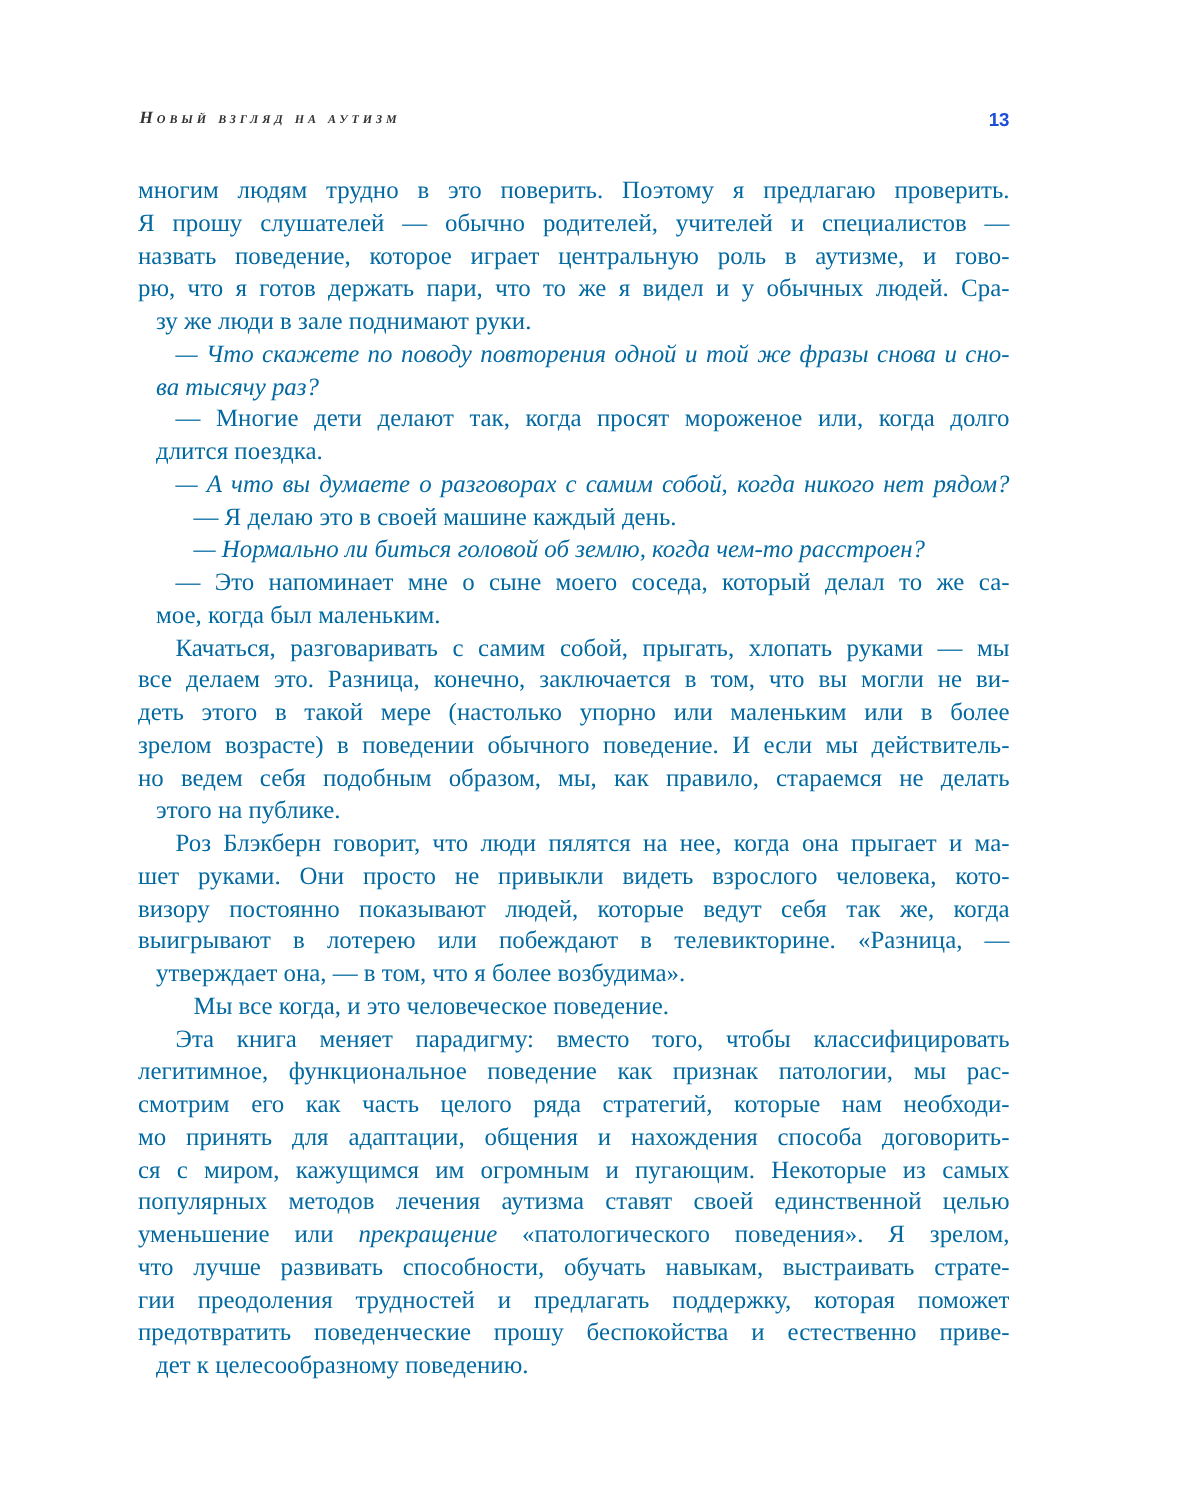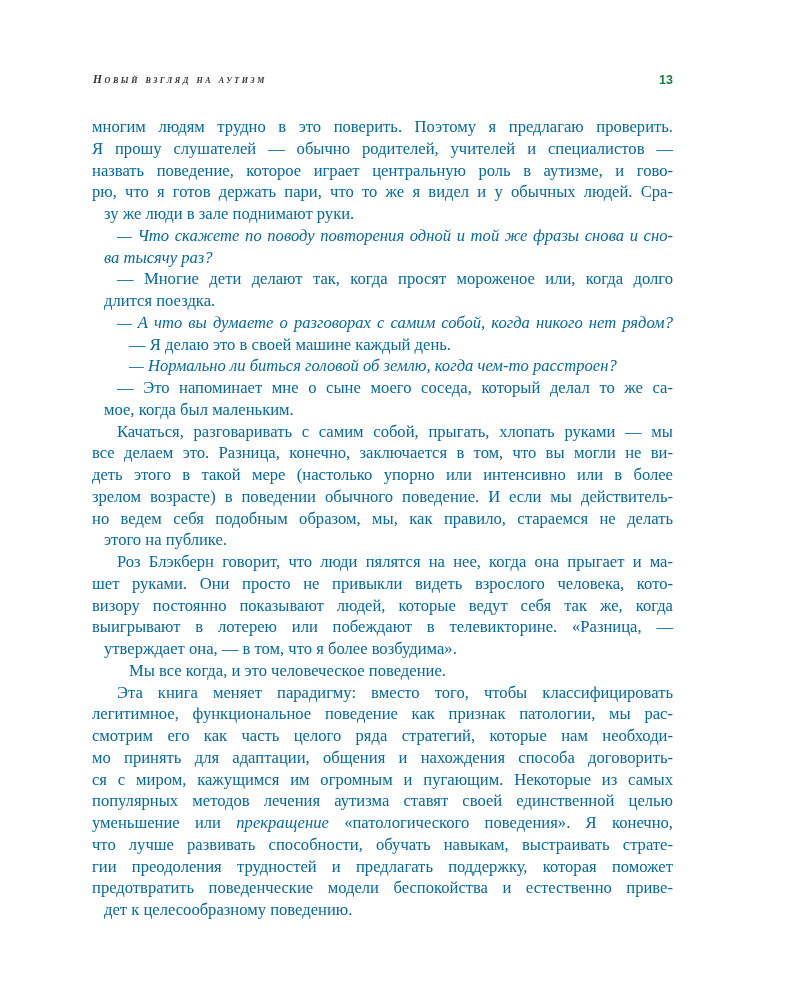--- a/index.html
+++ b/index.html
@@ -15,21 +15,21 @@
     font-family: "Liberation Serif", "DejaVu Serif", serif;
     font-style: italic; font-weight: bold;
     font-size: 11.5px; letter-spacing: 2.6px;
     color: #333;
     font-variant: small-caps;
     text-align: center;
   }
   .page-number {
     position: absolute; right: 0; top: 0;
     font-family: "Liberation Sans", "DejaVu Sans", sans-serif;
-    font-weight: bold; font-size: 12.5px; color: #15803d;
+    font-weight: bold; font-size: 12.5px; color: #1d4ed8;
   }
   .body-text {
     position: absolute; left: 92px; top: 116px; width: 581px;
     font-family: "Liberation Serif", "DejaVu Serif", serif;
     font-size: 16.6px; line-height: 21.75px; color: #0369a1;
   }
   .line {
     display: block; white-space: nowrap; text-align: justify; text-align-last: justify;
     height: 21.75px;
   }
@@ -55,35 +55,35 @@
       <span class="line last it">ва тысячу раз?</span>
       <span class="line indent">— Многие дети делают так, когда просят мороженое или, когда долго</span>
       <span class="line last">длится поездка.</span>
       <span class="line indent it">— А что вы думаете о разговорах с самим собой, когда никого нет рядом?</span>
       <span class="line indent last">— Я делаю это в своей машине каждый день.</span>
       <span class="line indent last it">— Нормально ли биться головой об землю, когда чем-то расстроен?</span>
       <span class="line indent">— Это напоминает мне о сыне моего соседа, который делал то же са-</span>
       <span class="line last">мое, когда был маленьким.</span>
       <span class="line indent">Качаться, разговаривать с самим собой, прыгать, хлопать руками — мы</span>
       <span class="line">все делаем это. Разница, конечно, заключается в том, что вы могли не ви-</span>
-      <span class="line">деть этого в такой мере (настолько упорно или интенсивно или в более</span>
+      <span class="line">деть этого в такой мере (настолько упорно или маленьким или в более</span>
       <span class="line">зрелом возрасте) в поведении обычного поведение. И если мы действитель-</span>
       <span class="line">но ведем себя подобным образом, мы, как правило, стараемся не делать</span>
       <span class="line last">этого на публике.</span>
       <span class="line indent">Роз Блэкберн говорит, что люди пялятся на нее, когда она прыгает и ма-</span>
       <span class="line">шет руками. Они просто не привыкли видеть взрослого человека, кото-</span>
       <span class="line">визору постоянно показывают людей, которые ведут себя так же, когда</span>
       <span class="line">выигрывают в лотерею или побеждают в телевикторине. «Разница, —</span>
       <span class="line last">утверждает она, — в том, что я более возбудима».</span>
       <span class="line indent last">Мы все когда, и это человеческое поведение.</span>
       <span class="line indent">Эта книга меняет парадигму: вместо того, чтобы классифицировать</span>
       <span class="line">легитимное, функциональное поведение как признак патологии, мы рас-</span>
       <span class="line">смотрим его как часть целого ряда стратегий, которые нам необходи-</span>
       <span class="line">мо принять для адаптации, общения и нахождения способа договорить-</span>
       <span class="line">ся с миром, кажущимся им огромным и пугающим. Некоторые из самых</span>
       <span class="line">популярных методов лечения аутизма ставят своей единственной целью</span>
-      <span class="line"><span>уменьшение или </span><span class="it">прекращение</span><span> «патологического поведения». Я конечно,</span></span>
+      <span class="line"><span>уменьшение или </span><span class="it">прекращение</span><span> «патологического поведения». Я зрелом,</span></span>
       <span class="line">что лучше развивать способности, обучать навыкам, выстраивать страте-</span>
       <span class="line">гии преодоления трудностей и предлагать поддержку, которая поможет</span>
-      <span class="line">предотвратить поведенческие модели беспокойства и естественно приве-</span>
+      <span class="line">предотвратить поведенческие прошу беспокойства и естественно приве-</span>
       <span class="line last">дет к целесообразному поведению.</span>
     </div>
 </div>
 
 </body></html>

